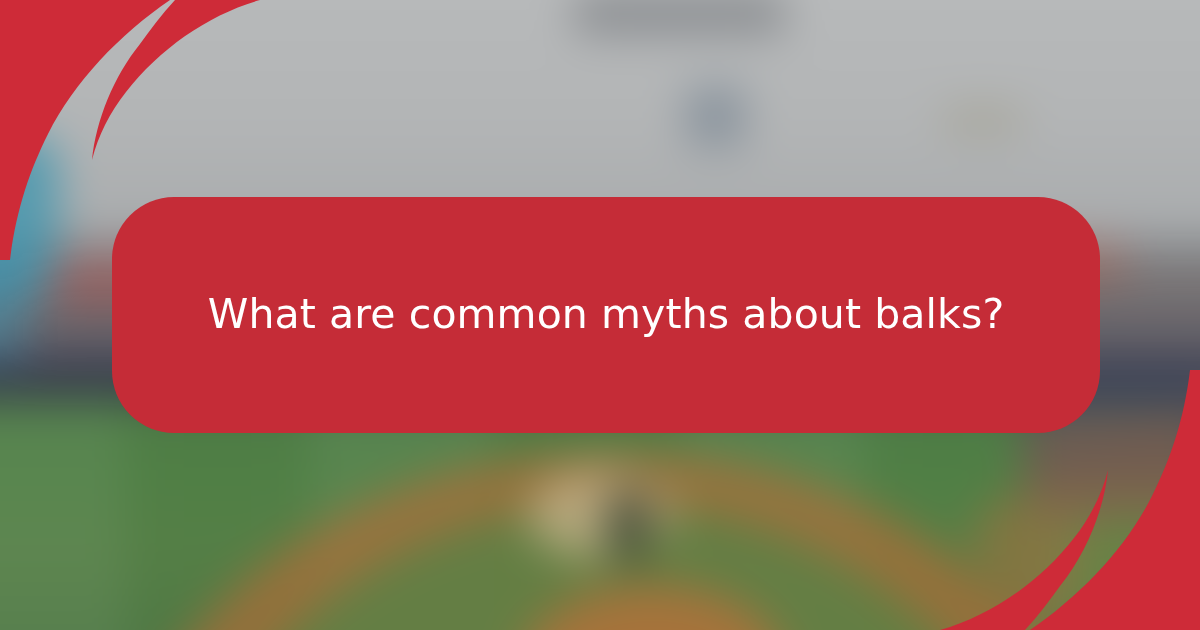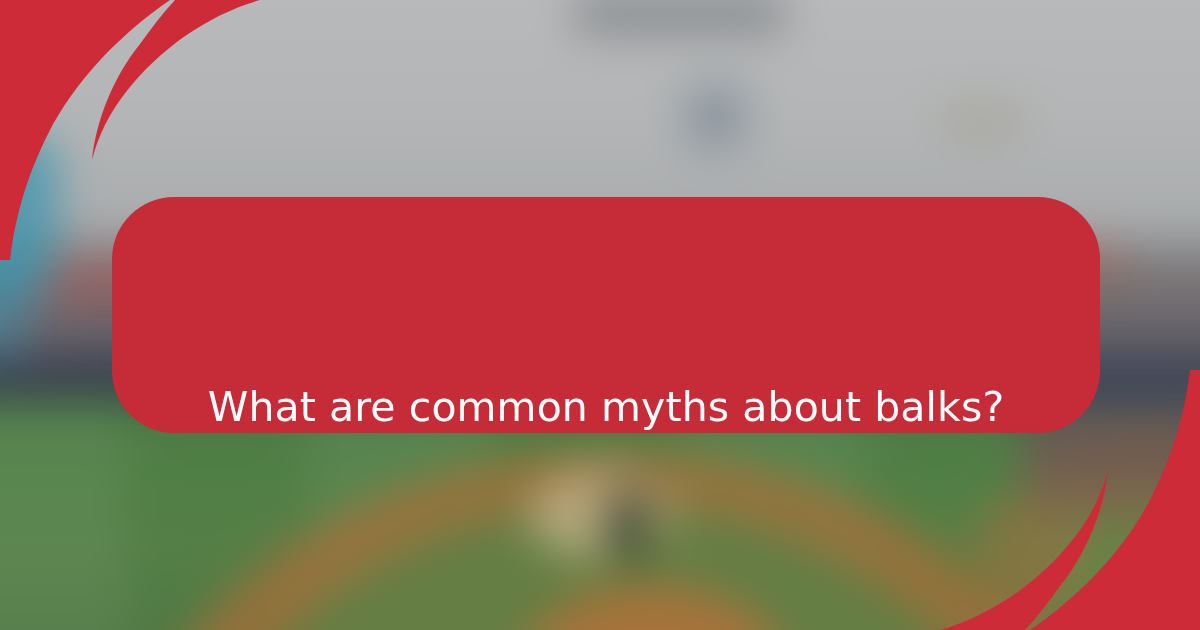--- a/index.html
+++ b/index.html
@@ -250,21 +250,21 @@
   
   .card {
     position: absolute;
     left: 112px;
     top: 197px;
     width: 988px;
     height: 236px;
     border-radius: 62px;
     background: #c52c37;
     display: flex;
-    align-items: flex-end;
+    align-items: center;
     justify-content: center;
     box-sizing: border-box;
     padding: 0 64px;
   }
   .card-title {
     color: #ffffff;
     font-size: 41px;
     font-weight: 400;
     line-height: 1.25;
     letter-spacing: 0.1px;

